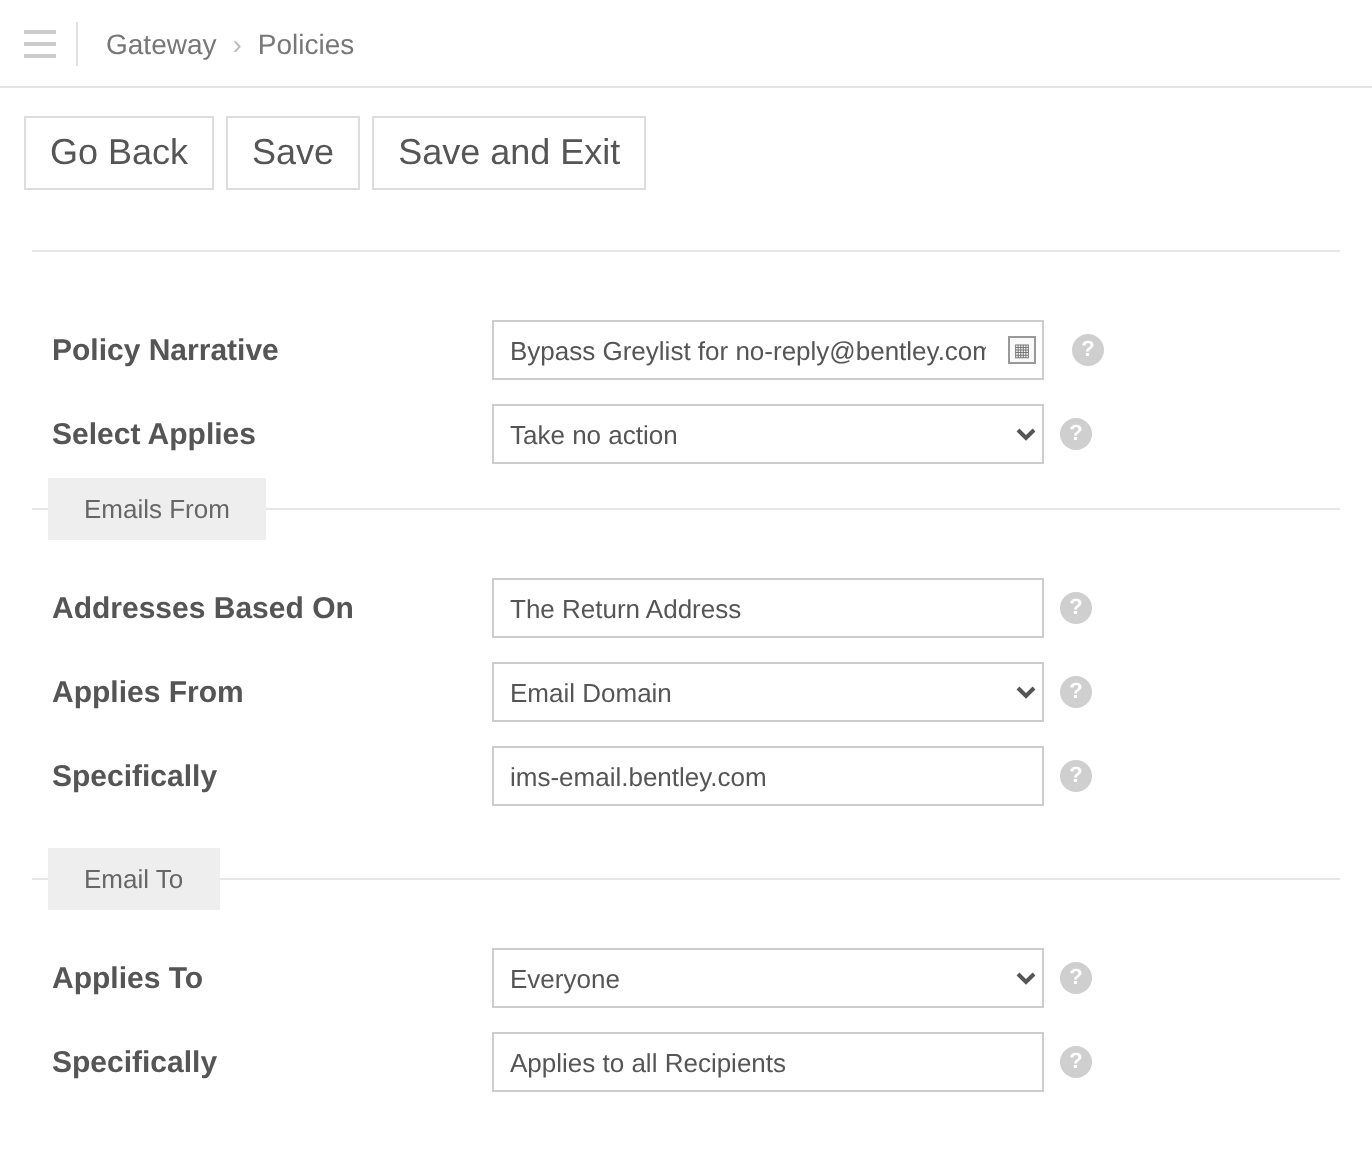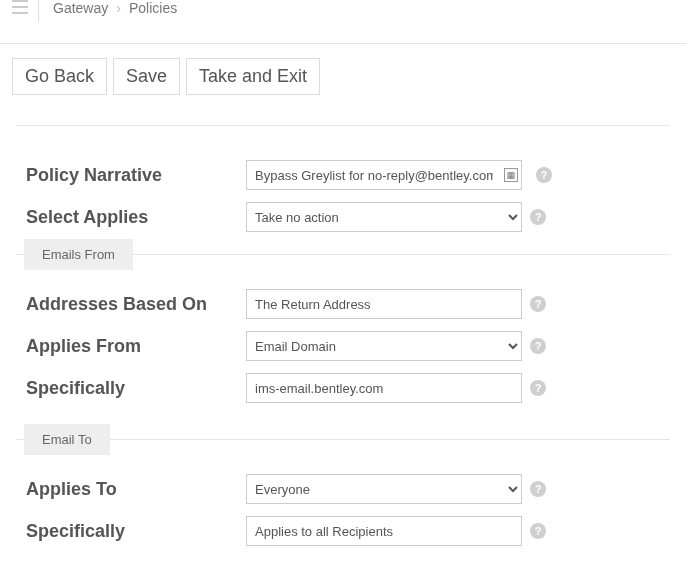--- a/index.html
+++ b/index.html
@@ -7,21 +7,21 @@
     font-family: "Segoe UI", Arial, sans-serif;
     font-size: 13px;
     color: #555;
     background: #fff;
     width: 686px;
   }
   .topbar {
     height: 44px;
     border-bottom: 1px solid #e5e5e5;
     display: flex;
-    align-items: flex-start;
+    align-items: center;
     padding: 0 12px;
   }
   .menu-icon {
     width: 16px; height: 14px;
     display: inline-flex; flex-direction: column;
     justify-content: space-between;
     margin-right: 10px;
   }
   .menu-icon span {
     display: block; height: 2px; background: #ccc;
@@ -61,21 +61,21 @@
   }
   .form-row {
     display: flex;
     align-items: center;
     padding: 6px 10px;
   }
   .form-label {
     width: 220px;
     font-weight: 600;
     color: #555;
-    font-size: 18px;
+    font-size: 15px;
   }
   .form-control-wrap {
     display: flex; align-items: center; gap: 8px;
     flex: 1;
   }
   .text-input, .select-input {
     width: 276px;
     height: 30px;
     border: 1px solid #ccc;
     padding: 4px 8px;
@@ -121,21 +121,21 @@
   <div class="breadcrumb">
     <span class="crumb">Gateway</span>
     <span class="chevron">›</span>
     <span class="crumb">Policies</span>
   </div>
 </div>
 
 <div class="button-row">
   <button class="btn">Go Back</button>
   <button class="btn">Save</button>
-  <button class="btn">Take and Exit</button>
+  <button class="btn">Save and Exit</button>
 </div>
 
 <div class="section" style="margin-top:20px;">
 
   <div class="form-row">
     <div class="form-label">Policy Narrative</div>
     <div class="form-control-wrap">
       <input type="text" class="text-input" style="padding-right: 28px;" value="Bypass Greylist for no-reply@bentley.com">
       <span class="inline-icon">▦</span>
       <span class="help-icon">?</span>

